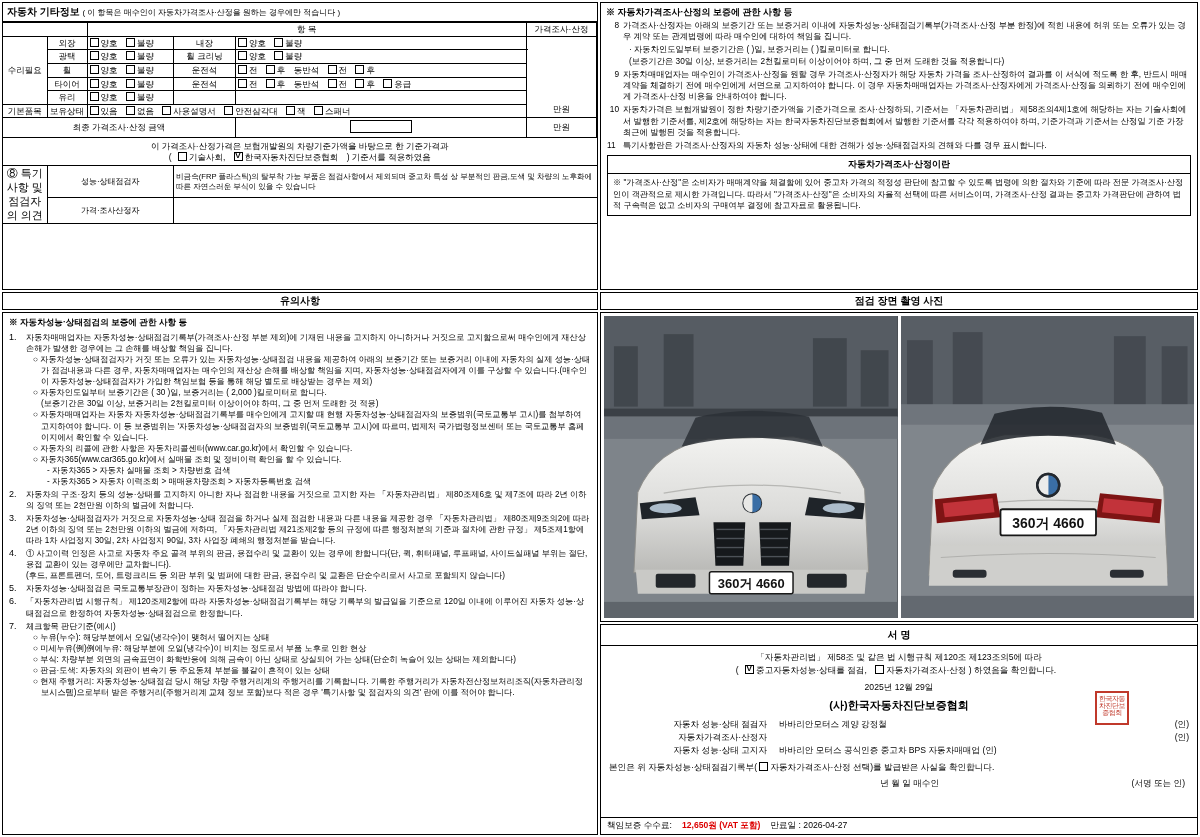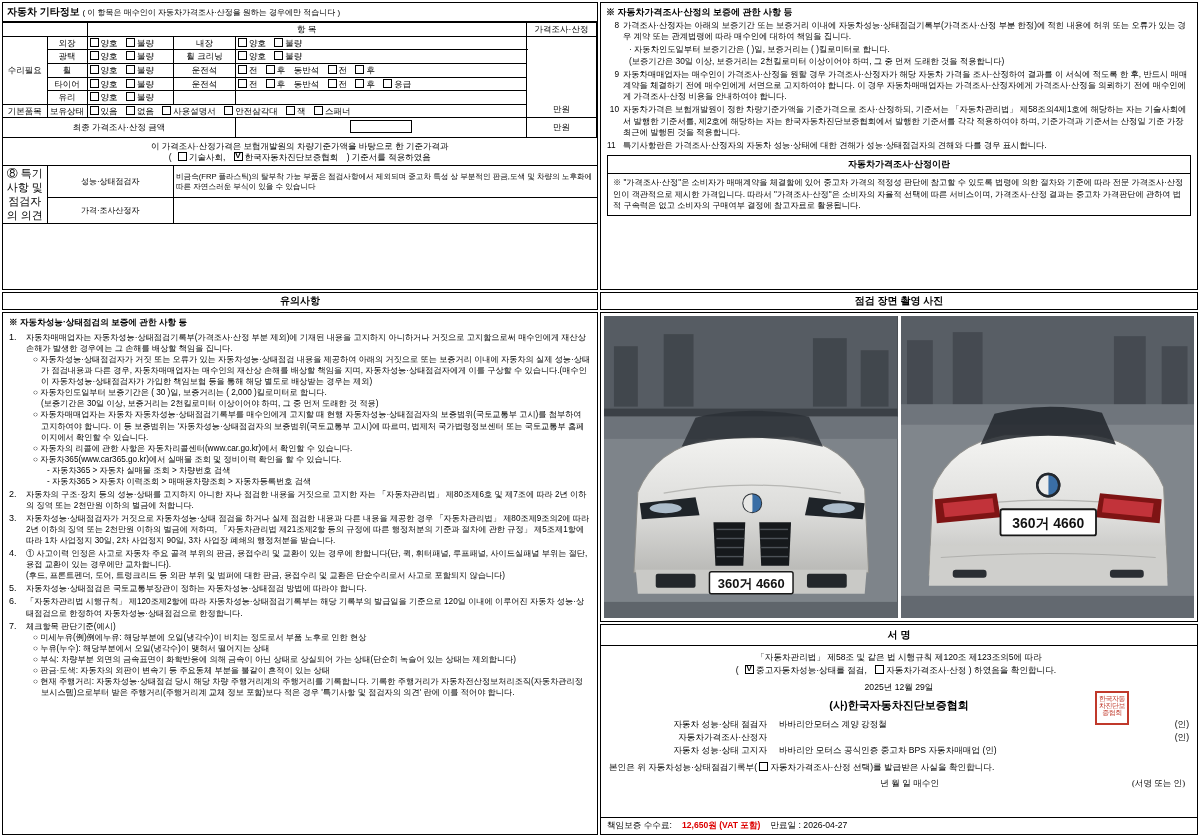--- a/index.html
+++ b/index.html
@@ -298,21 +298,21 @@
   </div>
 
   <div class="bx" id="notes">
     <div class="nh">※ 자동차성능·상태점검의 보증에 관한 사항 등</div>
 
     <div style="display:flex;">
       <span style="width:17px;flex:none;">1.</span>
       <span style="font-size:8.2px;line-height:1.35;">자동차매매업자는 자동차성능·상태점검기록부(가격조사·산정 부분 제외)에 기재된 내용을 고지하지 아니하거나 거짓으로 고지함으로써 매수인에게 재산상 손해가 발생한 경우에는 그 손해를 배상할 책임을 집니다.</span>
     </div>
     <div style="padding-left:24px;">
-      <div class="o">자동차성능·상태점검자가 거짓 또는 오류가 있는 자동차성능·상태점검 내용을 제공하여 아래의 거짓으로 또는 보증거리 이내에 자동차의 실제 성능·상태가 점검내용과 다른 경우, 자동차매매업자는 매수인의 재산상 손해를 배상할 책임을 지며, 자동차성능·상태점검자에게 이를 구상할 수 있습니다.(매수인이 자동차성능·상태점검자가 가입한 책임보험 등을 통해 해당 별도로 배상받는 경우는 제외)</div>
+      <div class="o">자동차성능·상태점검자가 거짓 또는 오류가 있는 자동차성능·상태점검 내용을 제공하여 아래의 보증기간 또는 보증거리 이내에 자동차의 실제 성능·상태가 점검내용과 다른 경우, 자동차매매업자는 매수인의 재산상 손해를 배상할 책임을 지며, 자동차성능·상태점검자에게 이를 구상할 수 있습니다.(매수인이 자동차성능·상태점검자가 가입한 책임보험 등을 통해 해당 별도로 배상받는 경우는 제외)</div>
       <div class="o">자동차인도일부터 보증기간은 (  30  )일, 보증거리는 (  2,000  )킬로미터로 합니다.</div>
       <div class="plain" style="padding-left:8px;">(보증기간은 30일 이상, 보증거리는 2천킬로미터 이상이어야 하며, 그 중 먼저 도래한 것  적용)</div>
       <div class="o">자동차매매업자는 자동차 자동차성능·상태점검기록부를 매수인에게 고지할 때 현행 자동차성능·상태점검자의 보증범위(국토교통부 고시)를 첨부하여 고지하여야 합니다. 이 등 보증범위는 '자동차성능·상태점검자의 보증범위(국토교통부 고시)에 따르며, 법제처 국가법령정보센터 또는 국토교통부 홈페이지에서 확인할 수 있습니다.</div>
       <div class="o">자동차의 리콜에 관한 사항은 자동차리콜센터(www.car.go.kr)에서 확인할 수 있습니다.</div>
       <div class="o">자동차365(www.car365.go.kr)에서 실매물 조회 및 정비이력 확인을 할 수 있습니다.</div>
       <div class="dash">- 자동차365 &gt; 자동차 실매물 조회 &gt; 차량번호 검색</div>
       <div class="dash">- 자동차365 &gt; 자동차 이력조회 &gt; 매매용차량조회 &gt; 자동차등록번호 검색</div>
     </div>
 
     <div style="display:flex;margin-top:2px;">
@@ -337,22 +337,22 @@
     </div>
     <div style="display:flex;margin-top:2px;">
       <span style="width:17px;flex:none;">6.</span>
       <span style="font-size:8.2px;line-height:1.35;">「자동차관리법 시행규칙」 제120조제2항에 따라 자동차성능·상태점검기록부는 해당 기록부의 발급일을 기준으로 120일 이내에 이루어진 자동차 성능·상태점검으로 한정하여 자동차성능·상태점검으로 한정합니다.</span>
     </div>
     <div style="display:flex;margin-top:2px;">
       <span style="width:17px;flex:none;">7.</span>
       <span style="font-size:8.2px;line-height:1.35;">체크항목 판단기준(예시)</span>
     </div>
     <div style="padding-left:24px;">
+      <div class="o">누유(누수): 해당부분에서 오일(냉각수)이 맺혀서 떨어지는 상태</div>
       <div class="o">미세누유(例)例에누유: 해당부분에 오일(냉각수)이 비치는 정도로서 부품 노후로 인한 현상</div>
-      <div class="o">누유(누수): 해당부분에서 오일(냉각수)이 맺혀서 떨어지는 상태</div>
       <div class="o">부식: 차량부분 외면의 금속표면이 화학반응에 의해 금속이 아닌 상태로 상실되어 가는 상태(단순히 녹슬어 있는 상태는 제외합니다)</div>
       <div class="o">판금·도색: 자동차의 외판이 변속기 등 주요동체 부분을 불같이 흔적이 있는 상태</div>
       <div class="o">현재 주행거리: 자동차성능·상태점검 당시 해당 차량 주행거리계의 주행거리를 기록합니다. 기록한 주행거리가 자동차전산정보처리조직(자동차관리정보시스템)으로부터 받은 주행거리(주행거리계 교체 정보 포함)보다 적은 경우 '특기사항 및 점검자의 의견' 란에 이를 적어야 합니다.</div>
     </div>
   </div>
 
   <div class="bx" id="photos">
     <div class="photo-row">
 
       <div class="photo">
@@ -503,21 +503,21 @@
           <span style="flex:1;">바바리안 모터스 공식인증 중고차 BPS 자동차매매업 (인)</span>
         </div>
       </div>
 
       <div style="margin-top:4px;">
         <span>본인은 위 자동차성능·상태점검기록부(</span>
         <span class="chk"></span><span>자동차가격조사·산정 선택)를 발급받은 사실을 확인합니다.</span>
       </div>
       <div style="display:flex;margin-top:3px;">
         <span style="width:330px;text-align:right;">년        월        일        매수인</span>
-        <span style="flex:1;text-align:right;padding-right:4px;font-family:Liberation Serif, serif;">(서명 또는 인)</span>
+        <span style="flex:1;text-align:right;padding-right:4px;">(서명 또는 인)</span>
       </div>
     </div>
 
     <div class="feebar">
       <span>책임보증 수수료:</span>
       <span class="fee-red">12,650원 (VAT 포함)</span>
       <span>만료일 : 2026-04-27</span>
     </div>
   </div>
 

